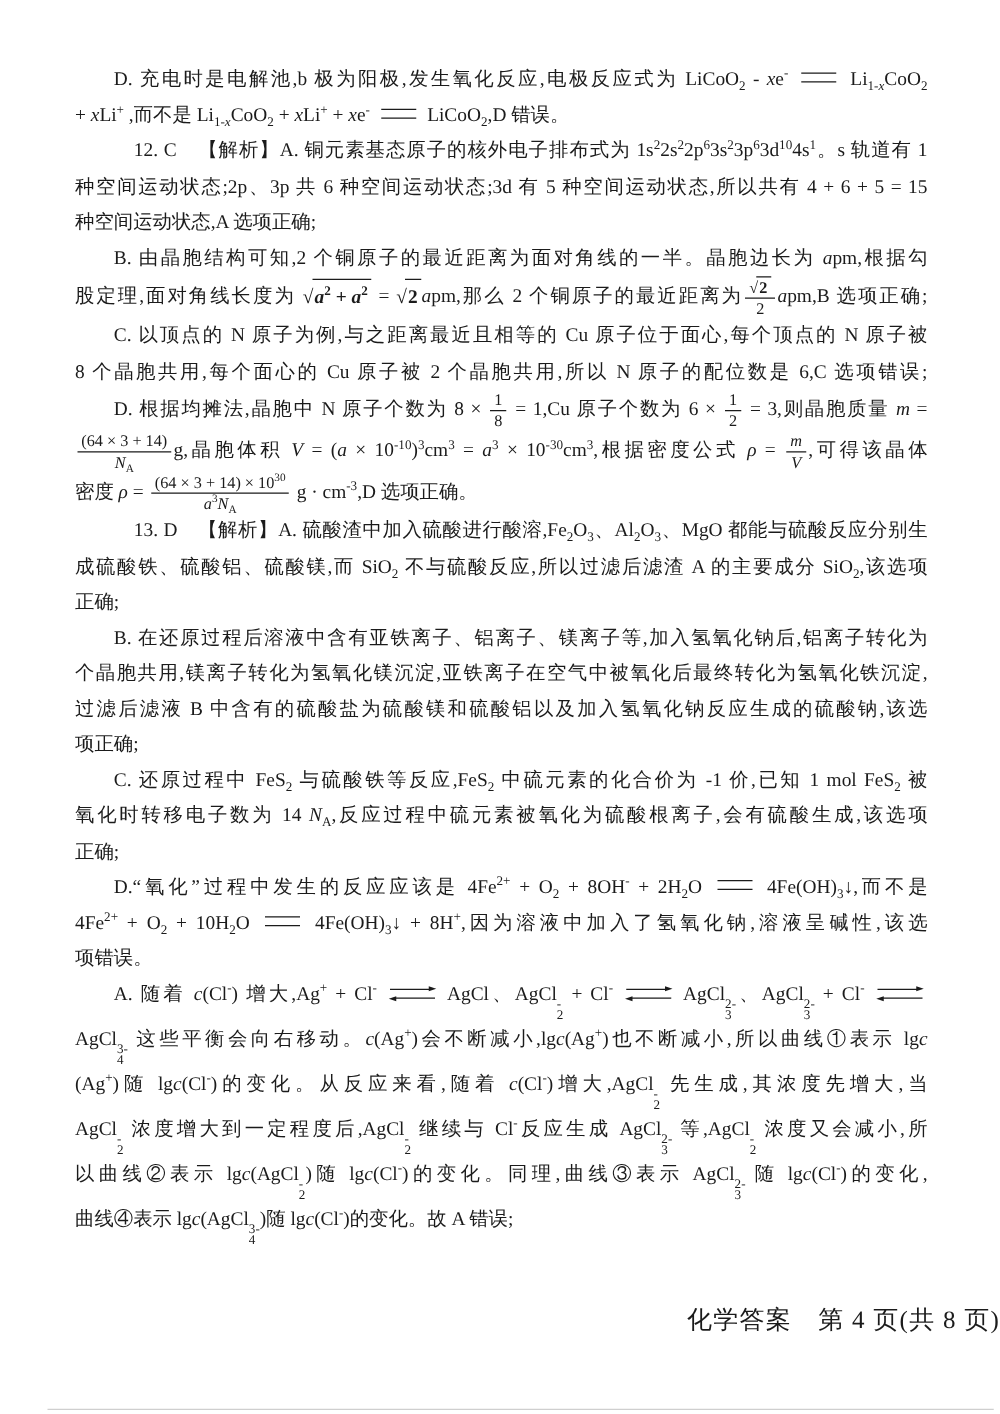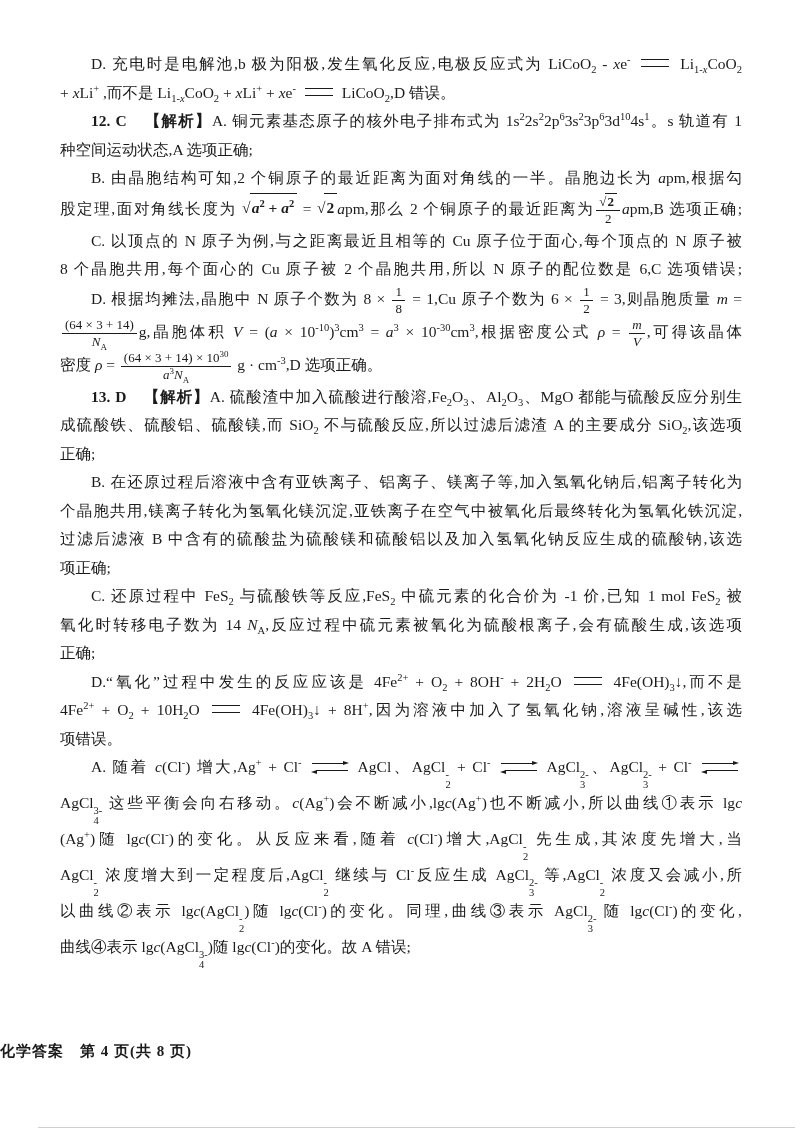--- a/index.html
+++ b/index.html
@@ -8,21 +8,21 @@
     background:#ffffff; color:#1b1b1b;
     font-family:"Liberation Serif","DejaVu Serif",serif;
   }
   .content {
     position:absolute; left:60px; right:58px; top:50px;
     font-size:15.5px; line-height:28.5px; word-break:keep-all;
   }
   .line { text-align:left; }
   .line.just { text-align:justify; text-align-last:justify; }
   .line.ind { text-indent:2em; }
-  b { font-weight:bold; }
+  b { font-weight:normal;margin-left:16px; }
   i { font-style:italic; }
   sup, sub { font-size:10.5px; line-height:0; }
   
   .frac {
     display:inline-flex; flex-direction:column; align-items:center;
     text-align:center; vertical-align:middle; font-size:13px; line-height:16px;
     margin:0 2px; text-indent:0;
   }
   .frac .num { border-bottom:1.2px solid currentColor; padding:0 3px; }
   .frac .den { padding:0 2px; }
@@ -46,33 +46,34 @@
   .eq::after  { content:""; position:absolute; left:4px; right:0; bottom:3px; border-top:1.4px solid currentColor; }
   .ah { position:absolute; width:0; height:0; }
   .ah.ar { right:-1px; top:0; border-left:6px solid currentColor; border-top:2.6px solid transparent; border-bottom:2.6px solid transparent; }
   .ah.al { left:-1px; bottom:0.5px; border-right:6px solid currentColor; border-top:2.6px solid transparent; border-bottom:2.6px solid transparent; }
   
   .ss {
     display:inline-flex; flex-direction:column; align-items:flex-start;
     font-size:10.5px; line-height:9.5px; vertical-align:-6px; text-indent:0;
   }
   .footer {
-    position:absolute; left:0; right:0; top:1042px; text-align:left;
-    font-size:15px; font-weight:bold; letter-spacing:1px;
+    position:absolute; left:0; right:0; top:1042px; text-align:right;
+    font-size:20px; font-weight:normal; letter-spacing:1px;
   }
   .bottom-rule { position:absolute; left:38px; right:5px; top:1127px; height:1px; background:#cfcfcf; }
 </style>
 </head>
 <body>
 
 <div class="page">
   <div class="content">
       <div class="line ind just">D. 充电时是电解池,b 极为阳极,发生氧化反应,电极反应式为 LiCoO<sub>2</sub> - <i>x</i>e<sup>-</sup> <span class="dd"></span> Li<sub>1-<i>x</i></sub>CoO<sub>2</sub></div>
       <div class="line">+ <i>x</i>Li<sup>+</sup> ,而不是 Li<sub>1-<i>x</i></sub>CoO<sub>2</sub> + <i>x</i>Li<sup>+</sup> + <i>x</i>e<sup>-</sup> <span class="dd"></span> LiCoO<sub>2</sub>,D 错误。</div>
       <div class="line ind just"><b>12. C　【解析】</b>A. 铜元素基态原子的核外电子排布式为 1s<sup>2</sup>2s<sup>2</sup>2p<sup>6</sup>3s<sup>2</sup>3p<sup>6</sup>3d<sup>10</sup>4s<sup>1</sup>。s 轨道有 1</div>
+      <div class="line just">种空间运动状态;2p、3p 共 6 种空间运动状态;3d 有 5 种空间运动状态,所以共有 4 + 6 + 5 = 15</div>
       <div class="line">种空间运动状态,A 选项正确;</div>
       <div class="line ind just">B. 由晶胞结构可知,2 个铜原子的最近距离为面对角线的一半。晶胞边长为 <i>a</i>pm,根据勾</div>
       <div class="line just">股定理,面对角线长度为 <span class="sqrt">
           <span class="rad">√</span>
           <span class="rdc"><i>a</i><sup>2</sup> + <i>a</i><sup>2</sup></span>
         </span> = <span class="sqrt">
           <span class="rad">√</span>
           <span class="rdc">2</span>
         </span><i>a</i>pm,那么 2 个铜原子的最近距离为<span class="frac">
           <span class="num"><span class="sqrt">

